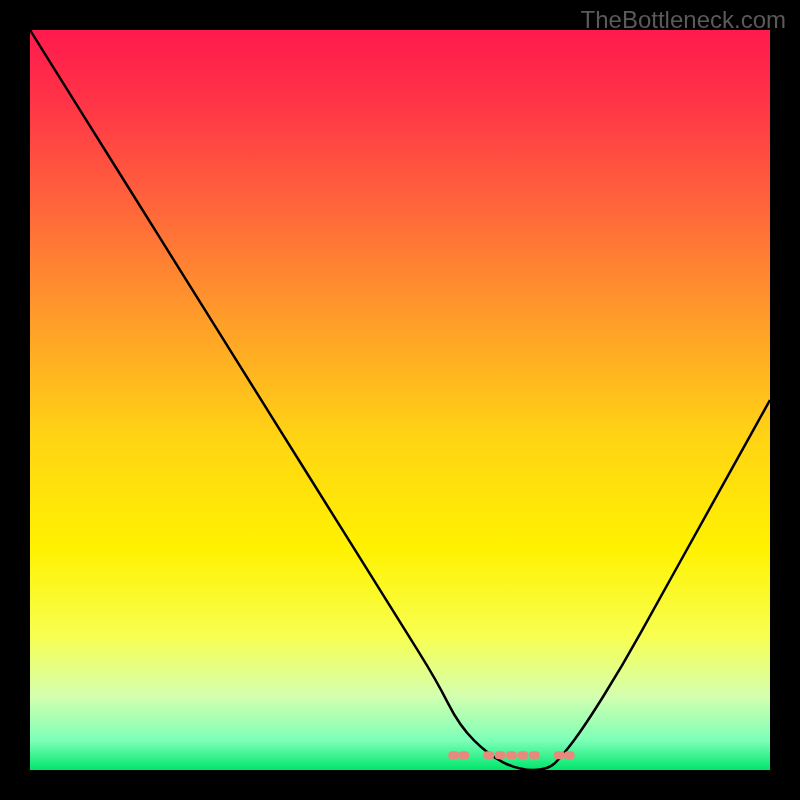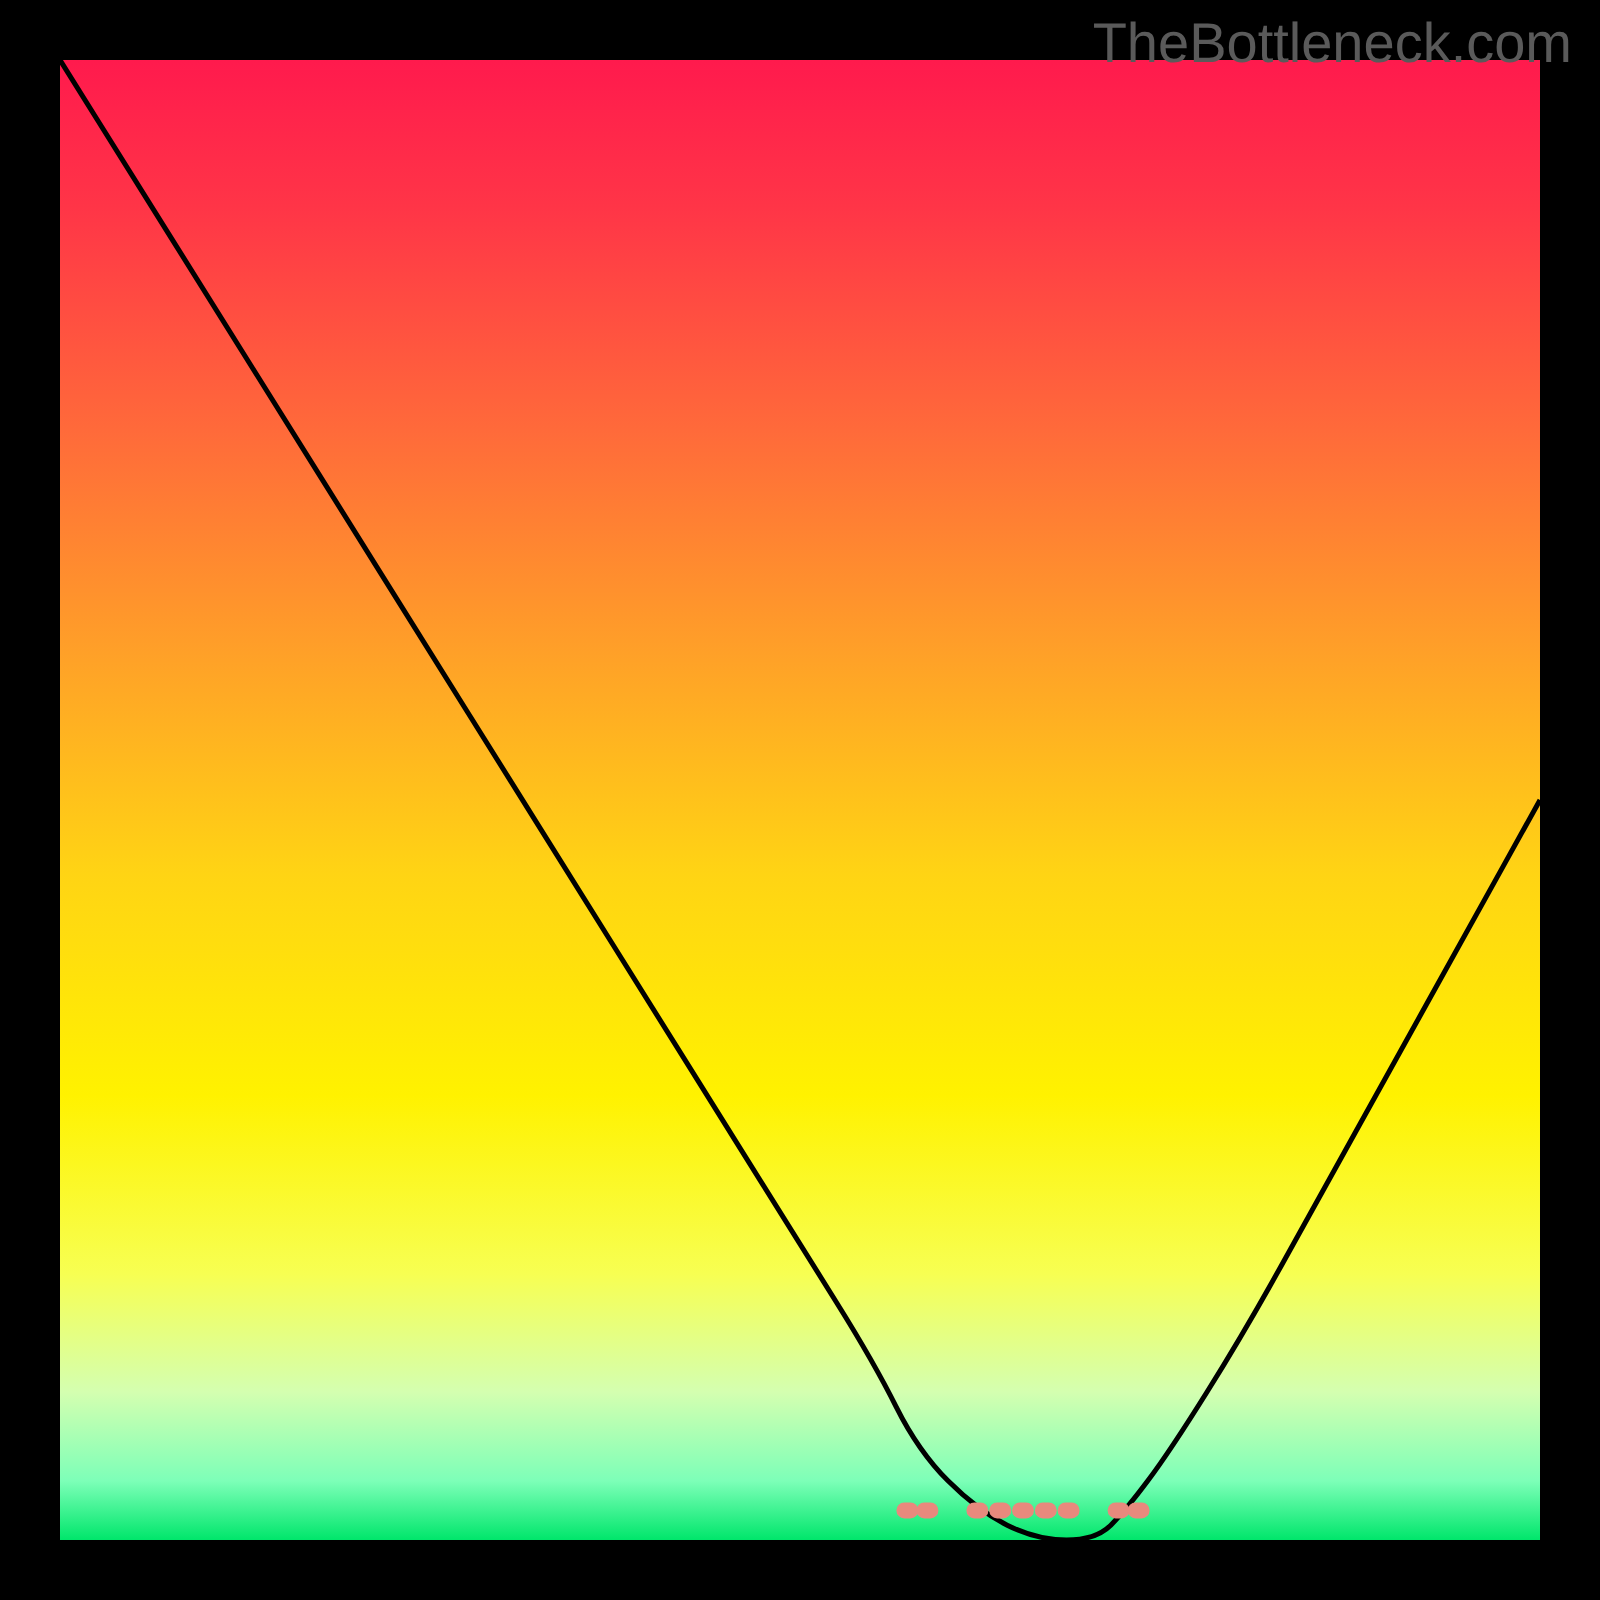--- a/index.html
+++ b/index.html
@@ -1,17 +1,17 @@
 <!DOCTYPE html>
 <html><head>
 <meta charset="utf-8">
 <style>
   * { margin: 0; padding: 0; box-sizing: border-box; }
   body { width: 800px; height: 800px; background: #000; position: relative; font-family: Arial, sans-serif; }
-  .watermark { position: absolute; top: 6px; right: 14px; color: #5a5a5a; font-size: 28px; font-weight: 400; z-index: 10; margin-left: 36px; }
+  .watermark { position: absolute; top: 6px; right: 14px; color: #5a5a5a; font-size: 24px; font-weight: 400; z-index: 10; margin-left: 36px; }
   .plot-area { position: absolute; top: 30px; left: 30px; width: 740px; height: 740px; }
   .plot-area svg { width: 100%; height: 100%; display: block; }
 </style>
 </head>
 <body>
 
 <div class="watermark">TheBottleneck.com</div>
 
 <div class="plot-area">
   <svg viewBox="0 0 740 740">

